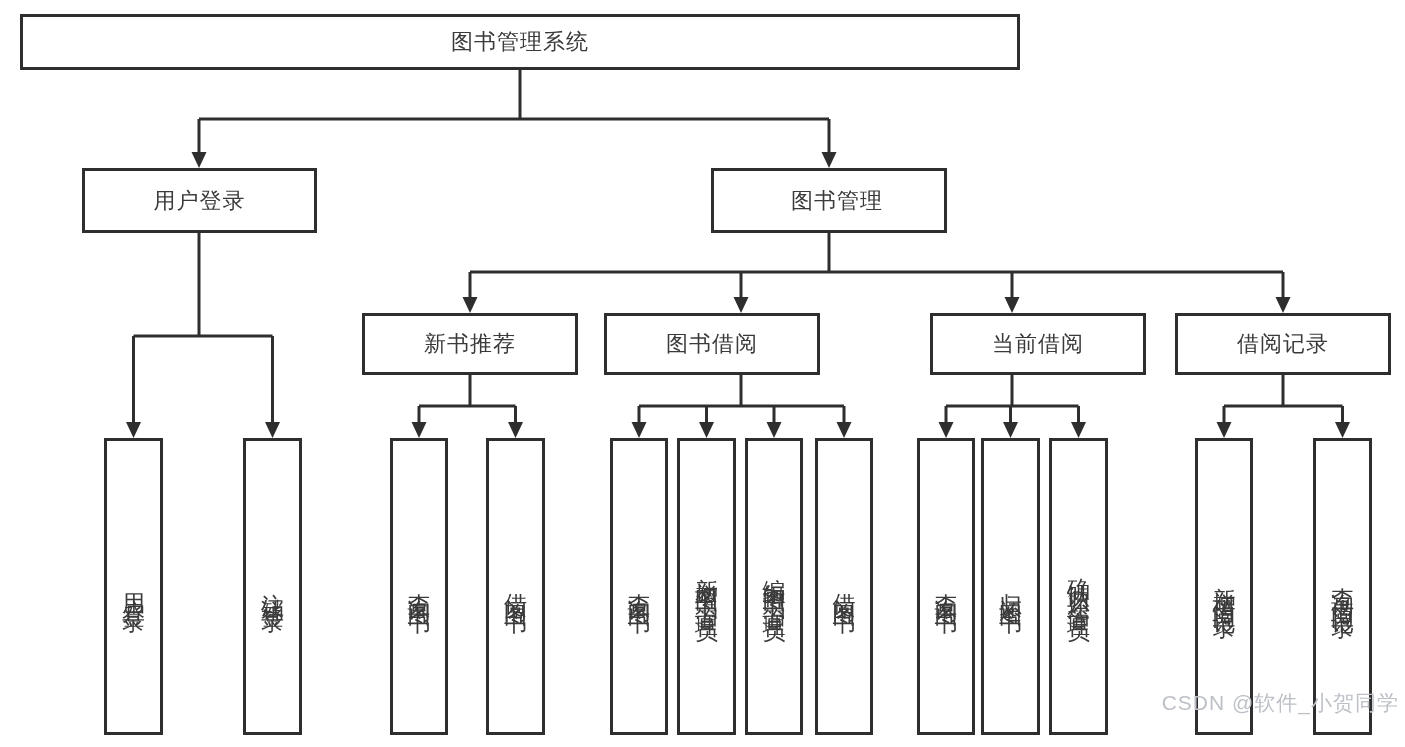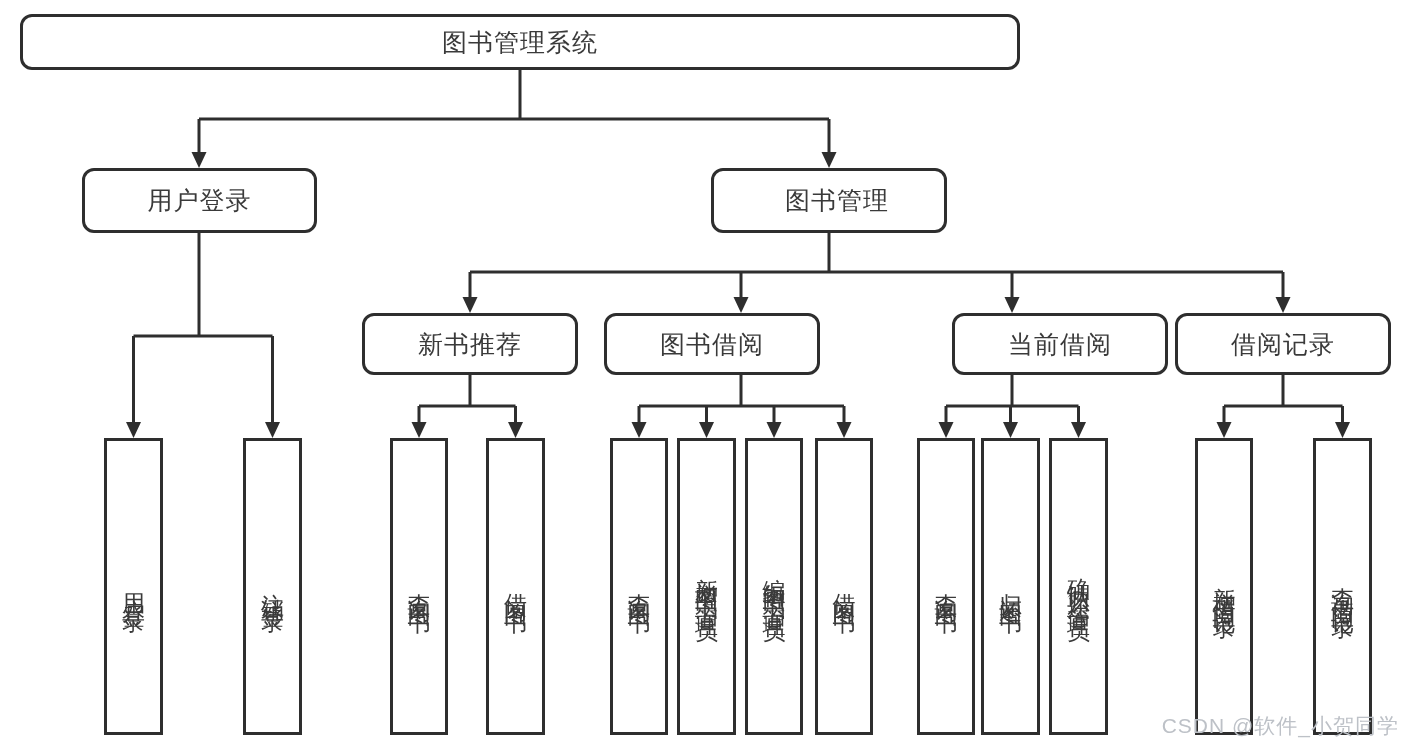--- a/index.html
+++ b/index.html
@@ -37,36 +37,35 @@
   .box{
     position:absolute;
     border:3px solid var(--line-color);
     background:#ffffff;
     display:flex;
     align-items:center;
     justify-content:center;
     text-align:center;
   }
   .h{
-    font-size:25px;
+    font-size:22px;
     letter-spacing:1px;
-    border-radius:12px;
   }
   .v span{
     writing-mode:vertical-lr;
     text-orientation:mixed;
     font-size:23px;
     letter-spacing:6px;
     line-height:1;
     white-space:nowrap;
   }
   .watermark{
     position:absolute;
     right:6px;
-    top:712px;
+    top:689px;
     font-size:21px;
     letter-spacing:1px;
     color:var(--wm-color);
     z-index:5;
   }
 </style>
 </head>
 <body>
 
 <div class="canvas">
@@ -117,21 +116,21 @@
   <div class="box h" style="left:711px;top:168px;width:236px;height:65px;padding-left:16px;">
     <span>图书管理</span>
   </div>
 
   <div class="box h" style="left:362px;top:313px;width:216px;height:62px;">
     <span>新书推荐</span>
   </div>
   <div class="box h" style="left:604px;top:313px;width:216px;height:62px;">
     <span>图书借阅</span>
   </div>
-  <div class="box h" style="left:952px;top:313px;width:216px;height:62px;">
+  <div class="box h" style="left:930px;top:313px;width:216px;height:62px;">
     <span>当前借阅</span>
   </div>
   <div class="box h" style="left:1175px;top:313px;width:216px;height:62px;">
     <span>借阅记录</span>
   </div>
 
   <div class="box v" style="left:104px;top:438px;width:59px;height:297px;">
     <span>用户登录</span>
   </div>
   <div class="box v" style="left:243px;top:438px;width:59px;height:297px;">

